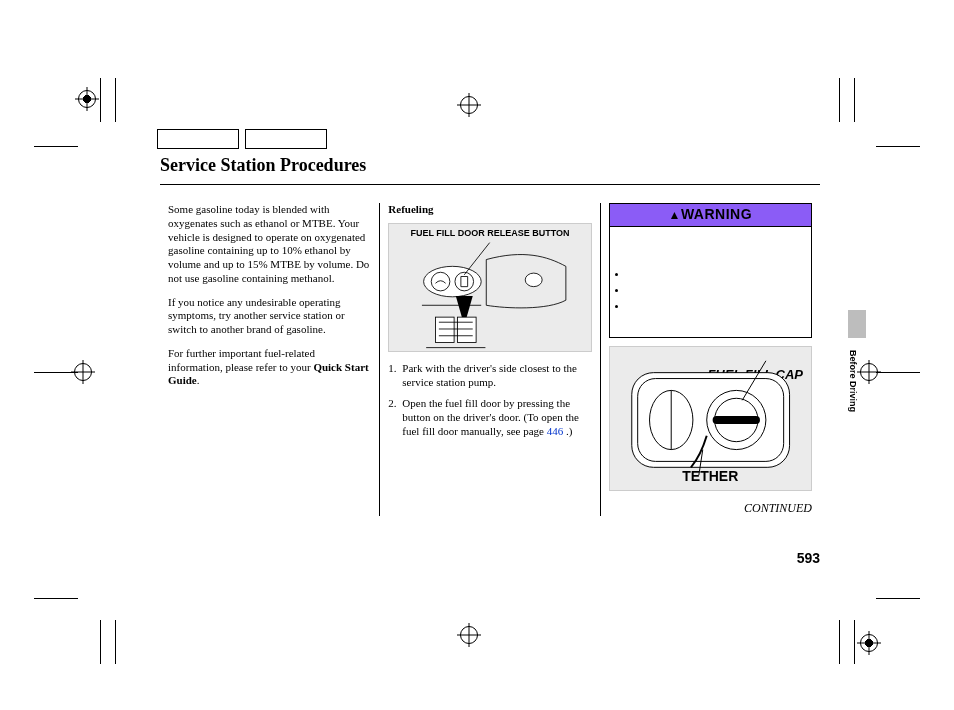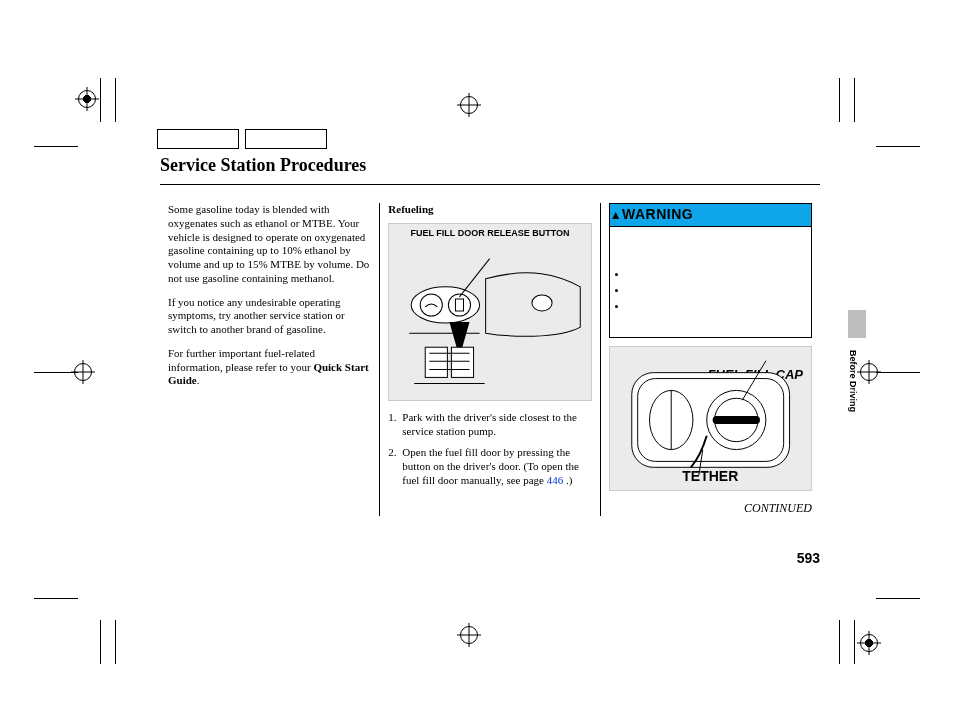--- a/index.html
+++ b/index.html
@@ -44,21 +44,21 @@
     font-weight: bold;
     margin-bottom: 6px;
   }
   .figure {
     background: #ebebeb;
     border: 1px solid #ccc;
     width: 100%;
     margin-bottom: 10px;
     position: relative;
   }
-  .fig1 { height: 178px; }
+  .fig1 { height: 129px; }
   .fig2 { height: 145px; margin-top: 0; }
   .fig-label-top {
     position: absolute;
     top: 4px;
     left: 0; right: 0;
     text-align: center;
     font-family: Arial, sans-serif;
     font-weight: bold;
     font-size: 9px;
   }
@@ -94,21 +94,22 @@
     content: counter(step) ".";
     position: absolute;
     left: 0;
   }
   .link-page { color: #0033cc; }
   .warning-box {
     border: 1px solid #000;
     margin-bottom: 8px;
   }
   .warning-header {
-    background: #0ea5e9;
+    background: #8b5cf6;
+    text-align: center;
     font-family: Arial, sans-serif;
     font-weight: 900;
     font-size: 14px;
     padding: 2px 0;
     letter-spacing: 0.5px;
     border-bottom: 1px solid #000;
   }
   .warning-body {
     padding: 6px 10px 6px 18px;
     min-height: 110px;

